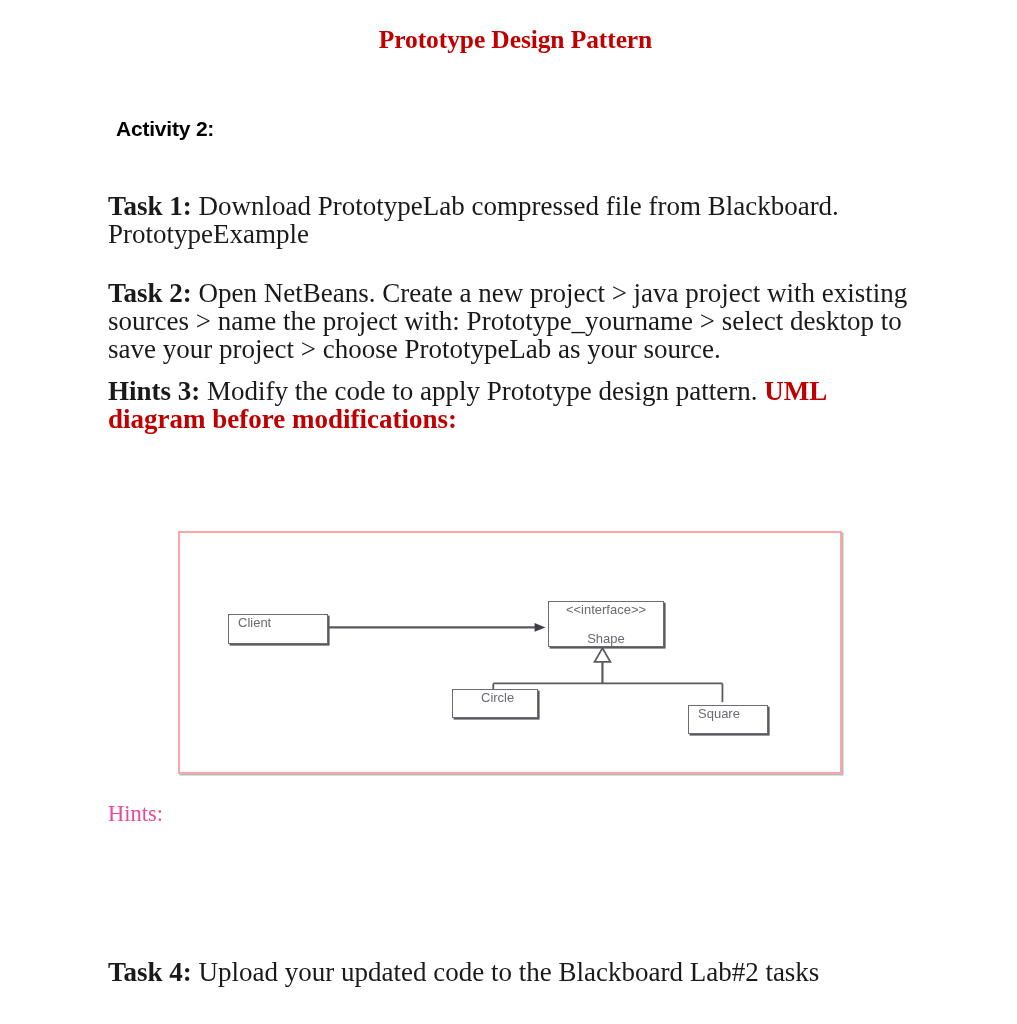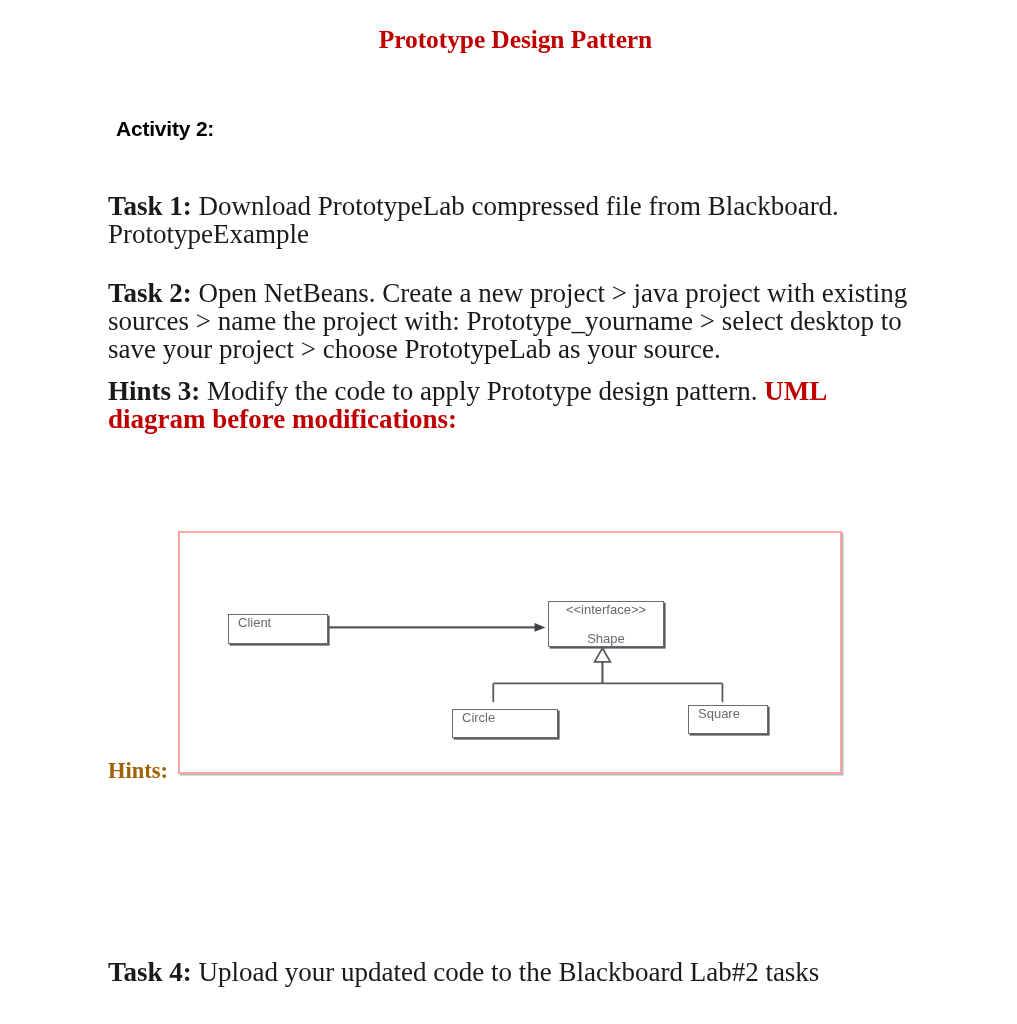--- a/index.html
+++ b/index.html
@@ -130,39 +130,40 @@
     height: 30px;
   }
   #box-shape {
     left: 368px;
     top: 68px;
     width: 116px;
     height: 46px;
   }
   #box-circle {
     left: 272px;
-    top: 176px;
-    width: 106px;
+    top: 156px;
+    width: 86px;
     height: 29px;
+    padding-left: 19px;
   }
   #box-square {
     left: 508px;
     top: 172px;
     width: 80px;
     height: 29px;
   }
 
   
   .hints-heading {
     position: absolute;
     left: 0;
-    top: 732px;
+    top: 775px;
     font-size: 22.5px;
-    font-weight: bold;
-    color: #a16207;
+    font-weight: normal;
+    color: #ec4899;
   }
   .hint-list {
     position: absolute;
     left: 0;
     top: 826px;
     width: 815px;
     font-size: 22.5px;
     line-height: 28px;
     color: #1a1a1a;
   }

